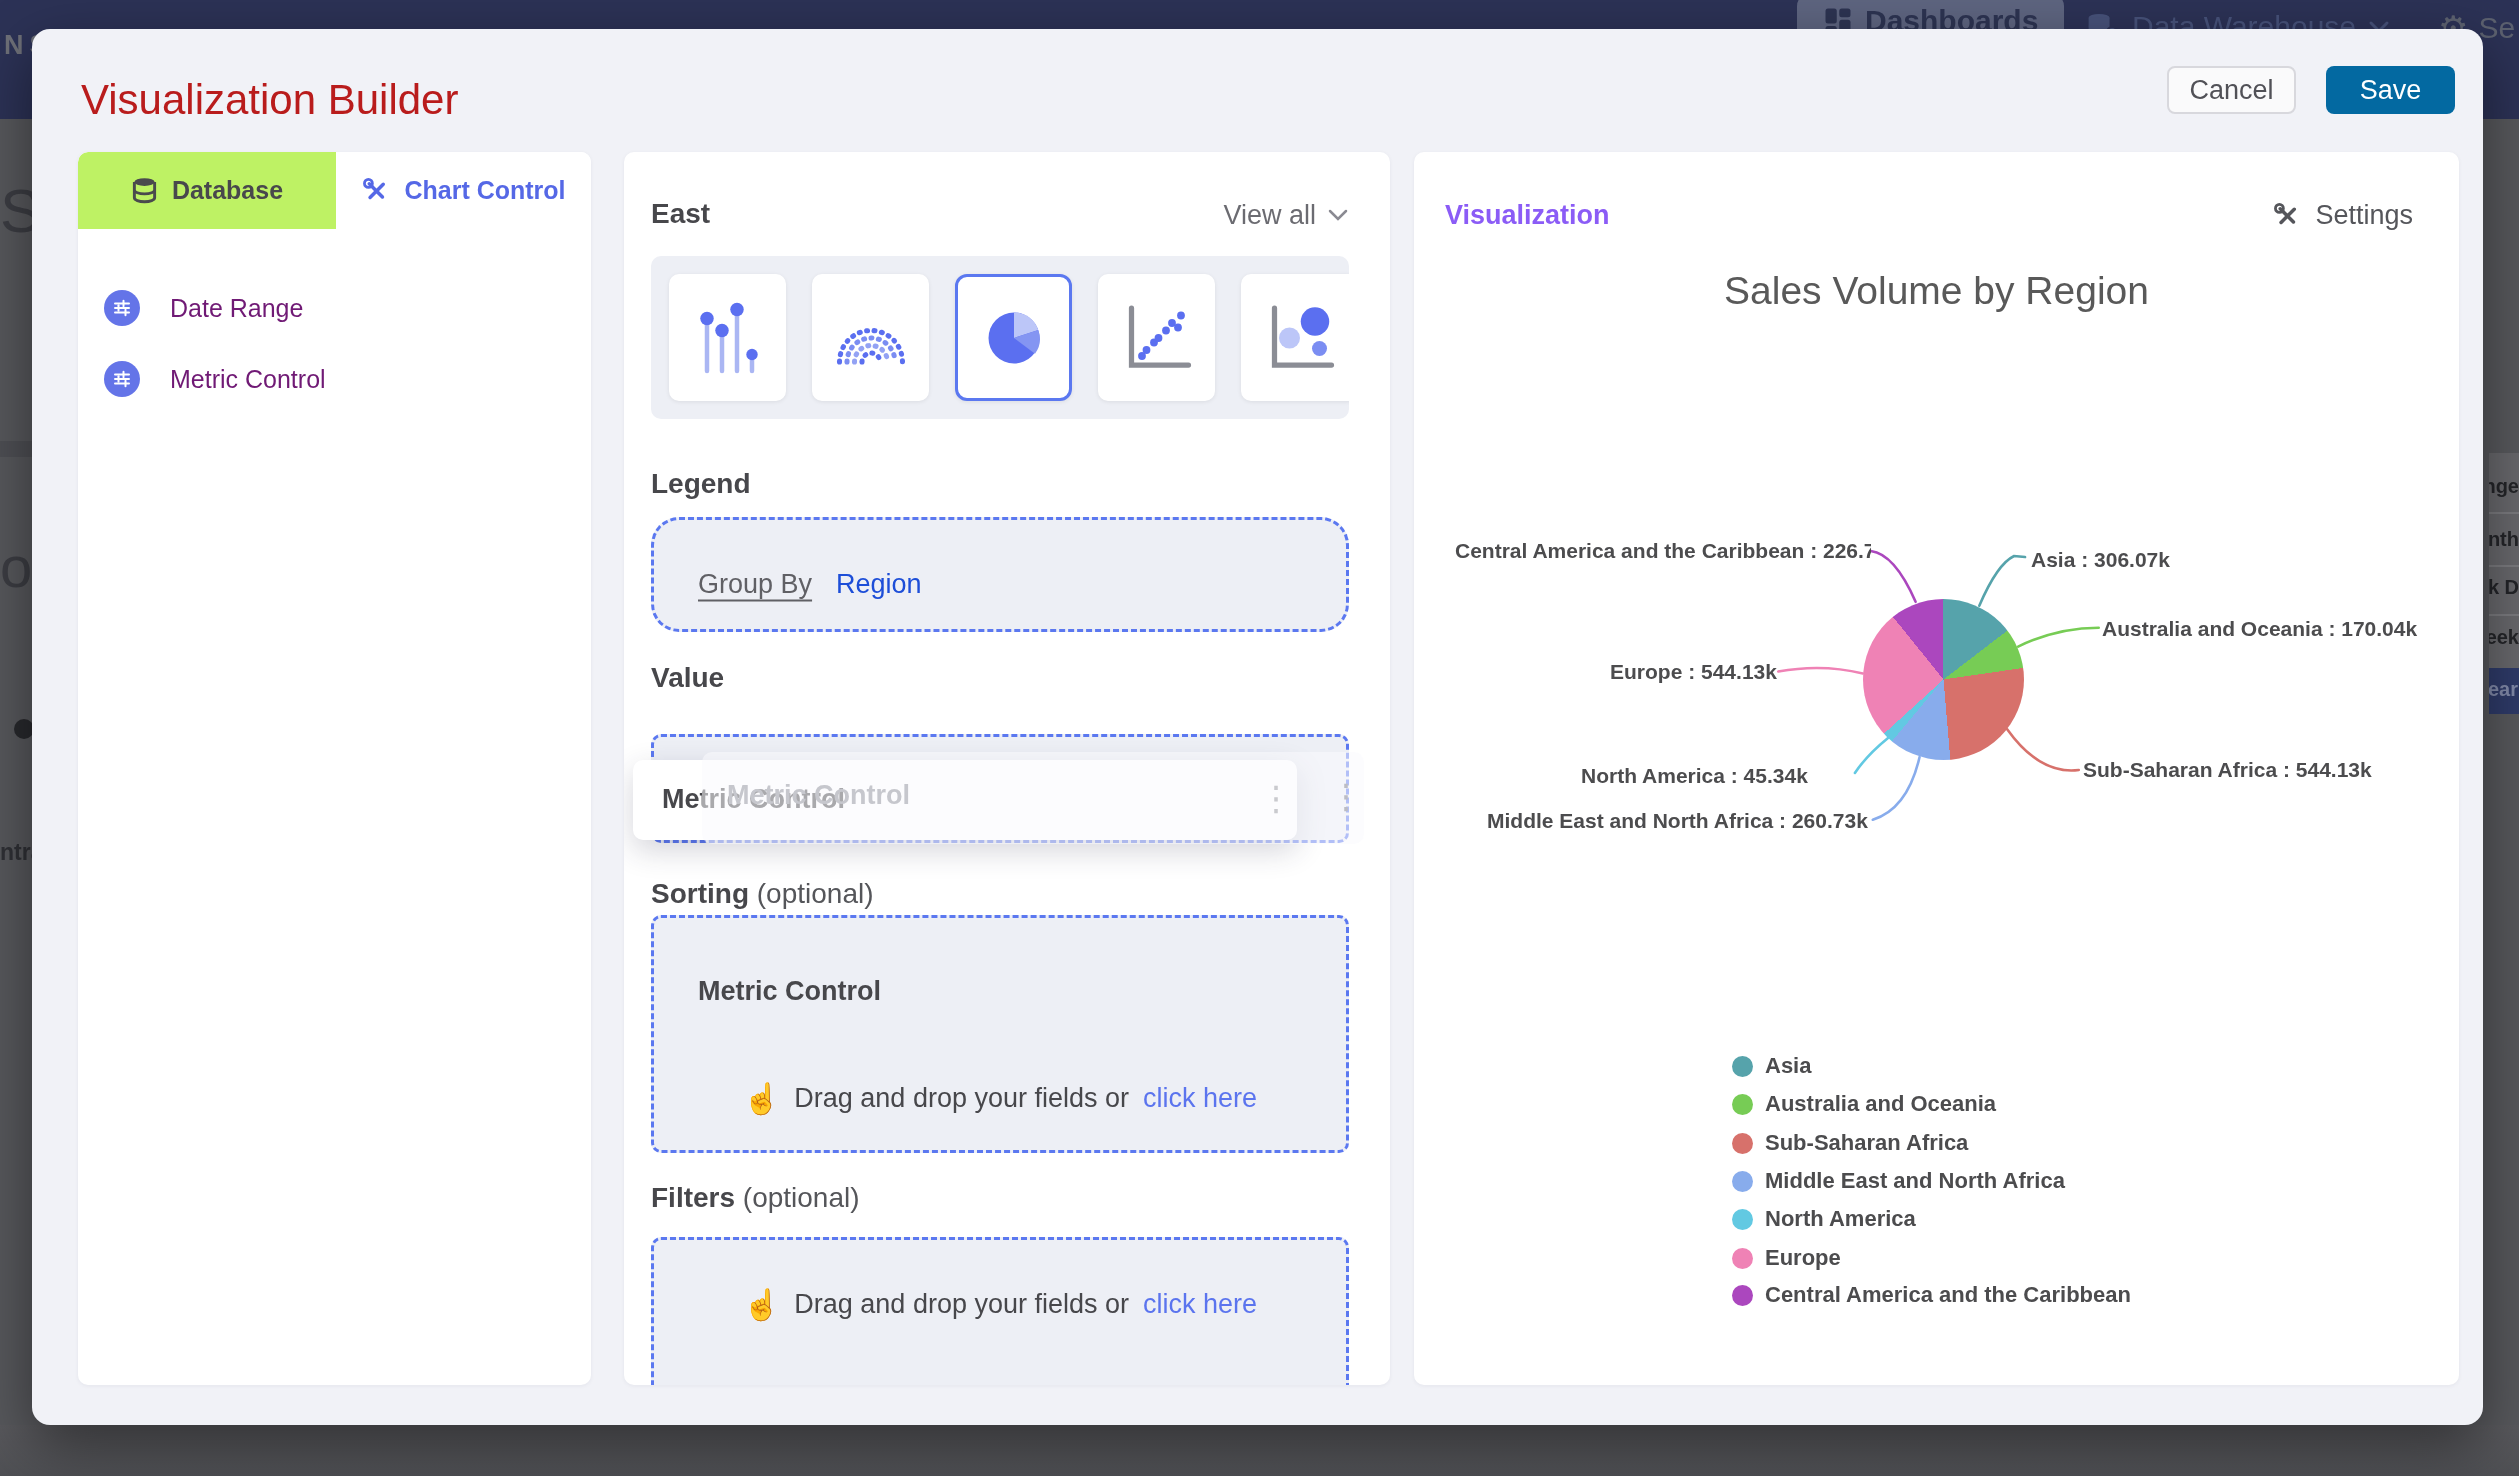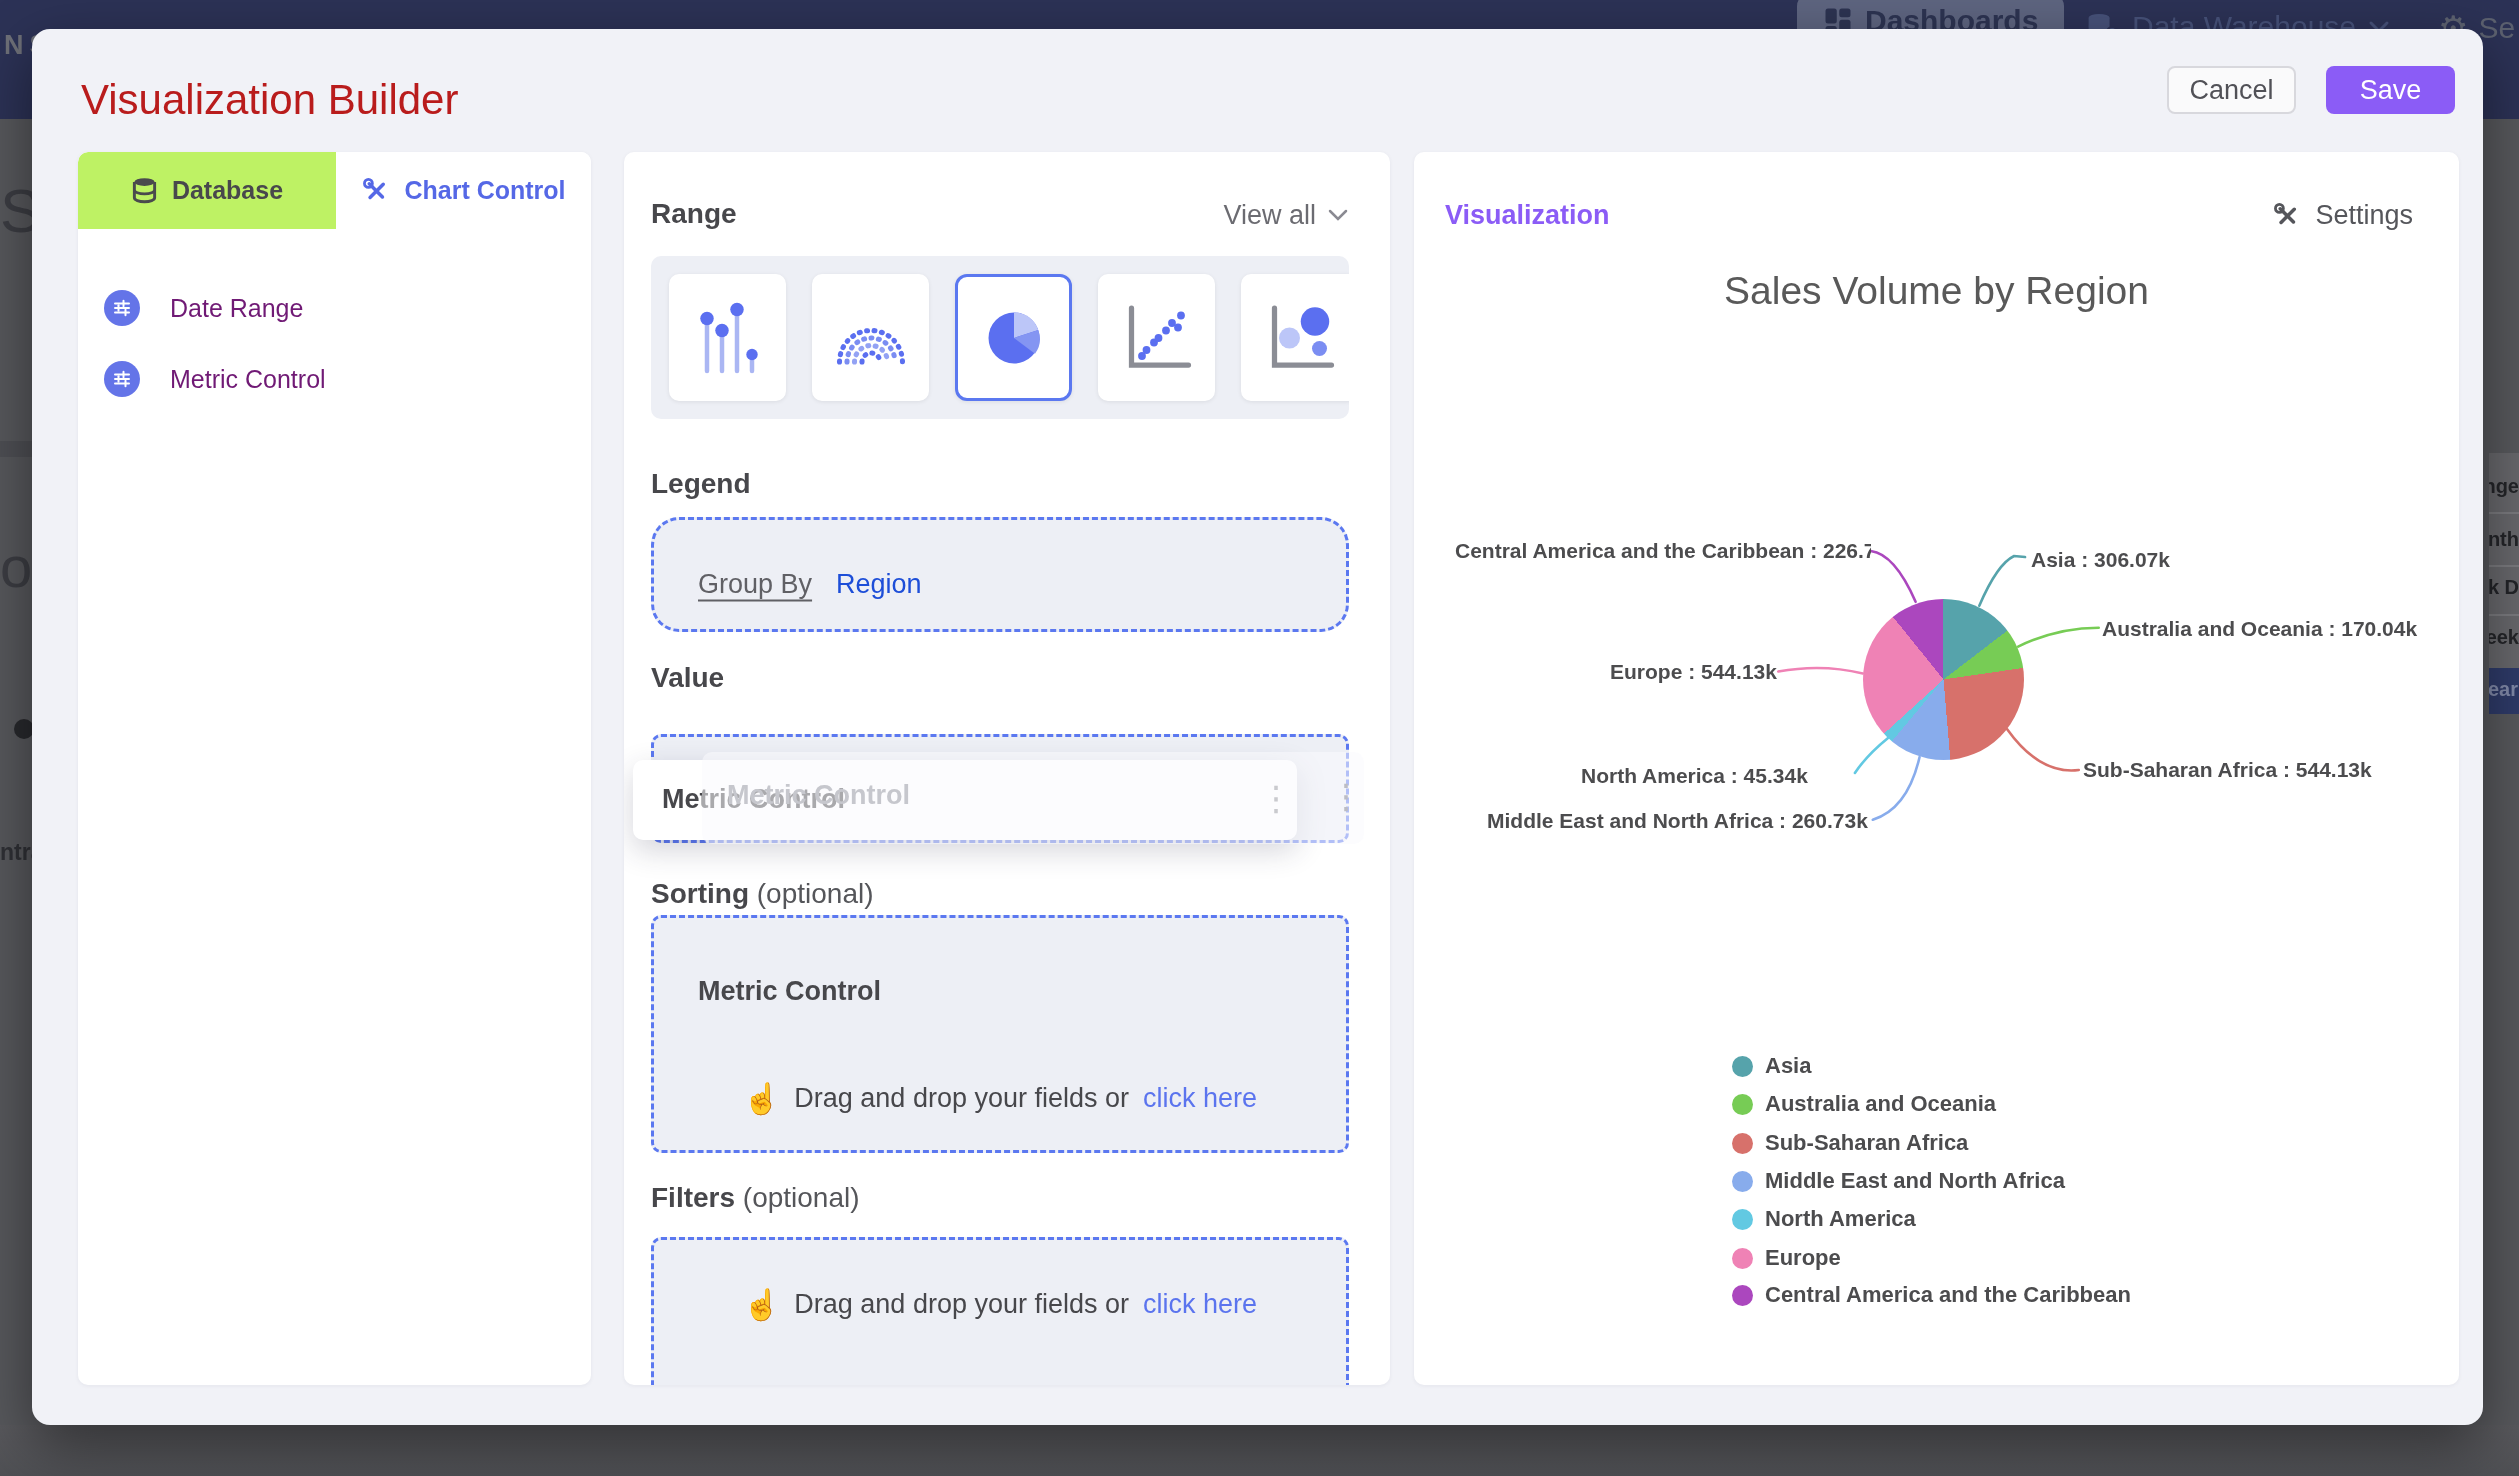--- a/index.html
+++ b/index.html
@@ -28,21 +28,21 @@
   .rmenu-div{position:absolute;left:0;width:30px;height:2px;background:#7a7a7e;}
   .rmenu-sel{position:absolute;left:0;top:215px;width:30px;height:46px;background:#2e3a68;}
   .rmenu-sel span{position:absolute;right:1px;top:10px;font-size:20px;font-weight:bold;color:#8089a8;}
   
   .modal{left:32px;top:29px;width:2451px;height:1396px;background:#f1f2f7;
     border-radius:18px;box-shadow:0 20px 60px rgba(0,0,0,.45);}
   .modal-title{left:49px;top:47px;font-size:42px;color:#b91c1c;}
   .btn{display:flex;align-items:center;justify-content:center;height:48px;width:129px;
     border-radius:8px;font-size:27px;cursor:pointer;box-sizing:border-box;}
   .btn-cancel{left:2135px;top:37px;background:#fafafb;border:2px solid #d8d8dd;color:#515157;}
-  .btn-save{left:2294px;top:37px;background:#8b5cf6;color:#ffffff;}
+  .btn-save{left:2294px;top:37px;background:#0369a1;color:#ffffff;}
   .panel{background:#ffffff;border-radius:10px;overflow:hidden;top:123px;height:1233px;
     box-shadow:0 1px 4px rgba(30,30,60,.06);}
   .p-left{left:46px;width:513px;}
   .p-mid{left:592px;width:766px;}
   .p-right{left:1382px;width:1045px;}
   
   .tab{position:absolute;top:0;height:77px;display:flex;align-items:center;justify-content:center;
     gap:14px;font-size:25px;font-weight:bold;cursor:pointer;}
   .tab-db{left:0;width:258px;background:#bef264;border-radius:10px 0 0 0;color:#48484c;}
   .tab-cc{left:258px;width:256px;background:#ffffff;color:#5568e6;text-align:center;}
@@ -200,21 +200,21 @@
               <line x1="4" y1="15.5" x2="18" y2="15.5"></line>
                 <line x1="14.5" y1="12.8" x2="14.5" y2="18.2"></line>
             </g>
           </svg>
         </span>
         <span>Metric Control</span>
       </div>
     </div>
 
     <div class="abs panel p-mid">
-      <div class="sec-h" style="top:46px;">Range</div>
+      <div class="sec-h" style="top:46px;">East</div>
       <div class="viewall">
         <span>View all</span>
         <svg width="20" height="13" viewBox="0 0 20 13">
           <polyline points="2,2 10,10 18,2" fill="none" stroke="#8a8a92" stroke-width="2.5" stroke-linecap="round"></polyline>
         </svg>
       </div>
 
       <div class="typerow">
         <div class="tcard">
           <svg width="66" height="78" viewBox="0 0 44 52">

